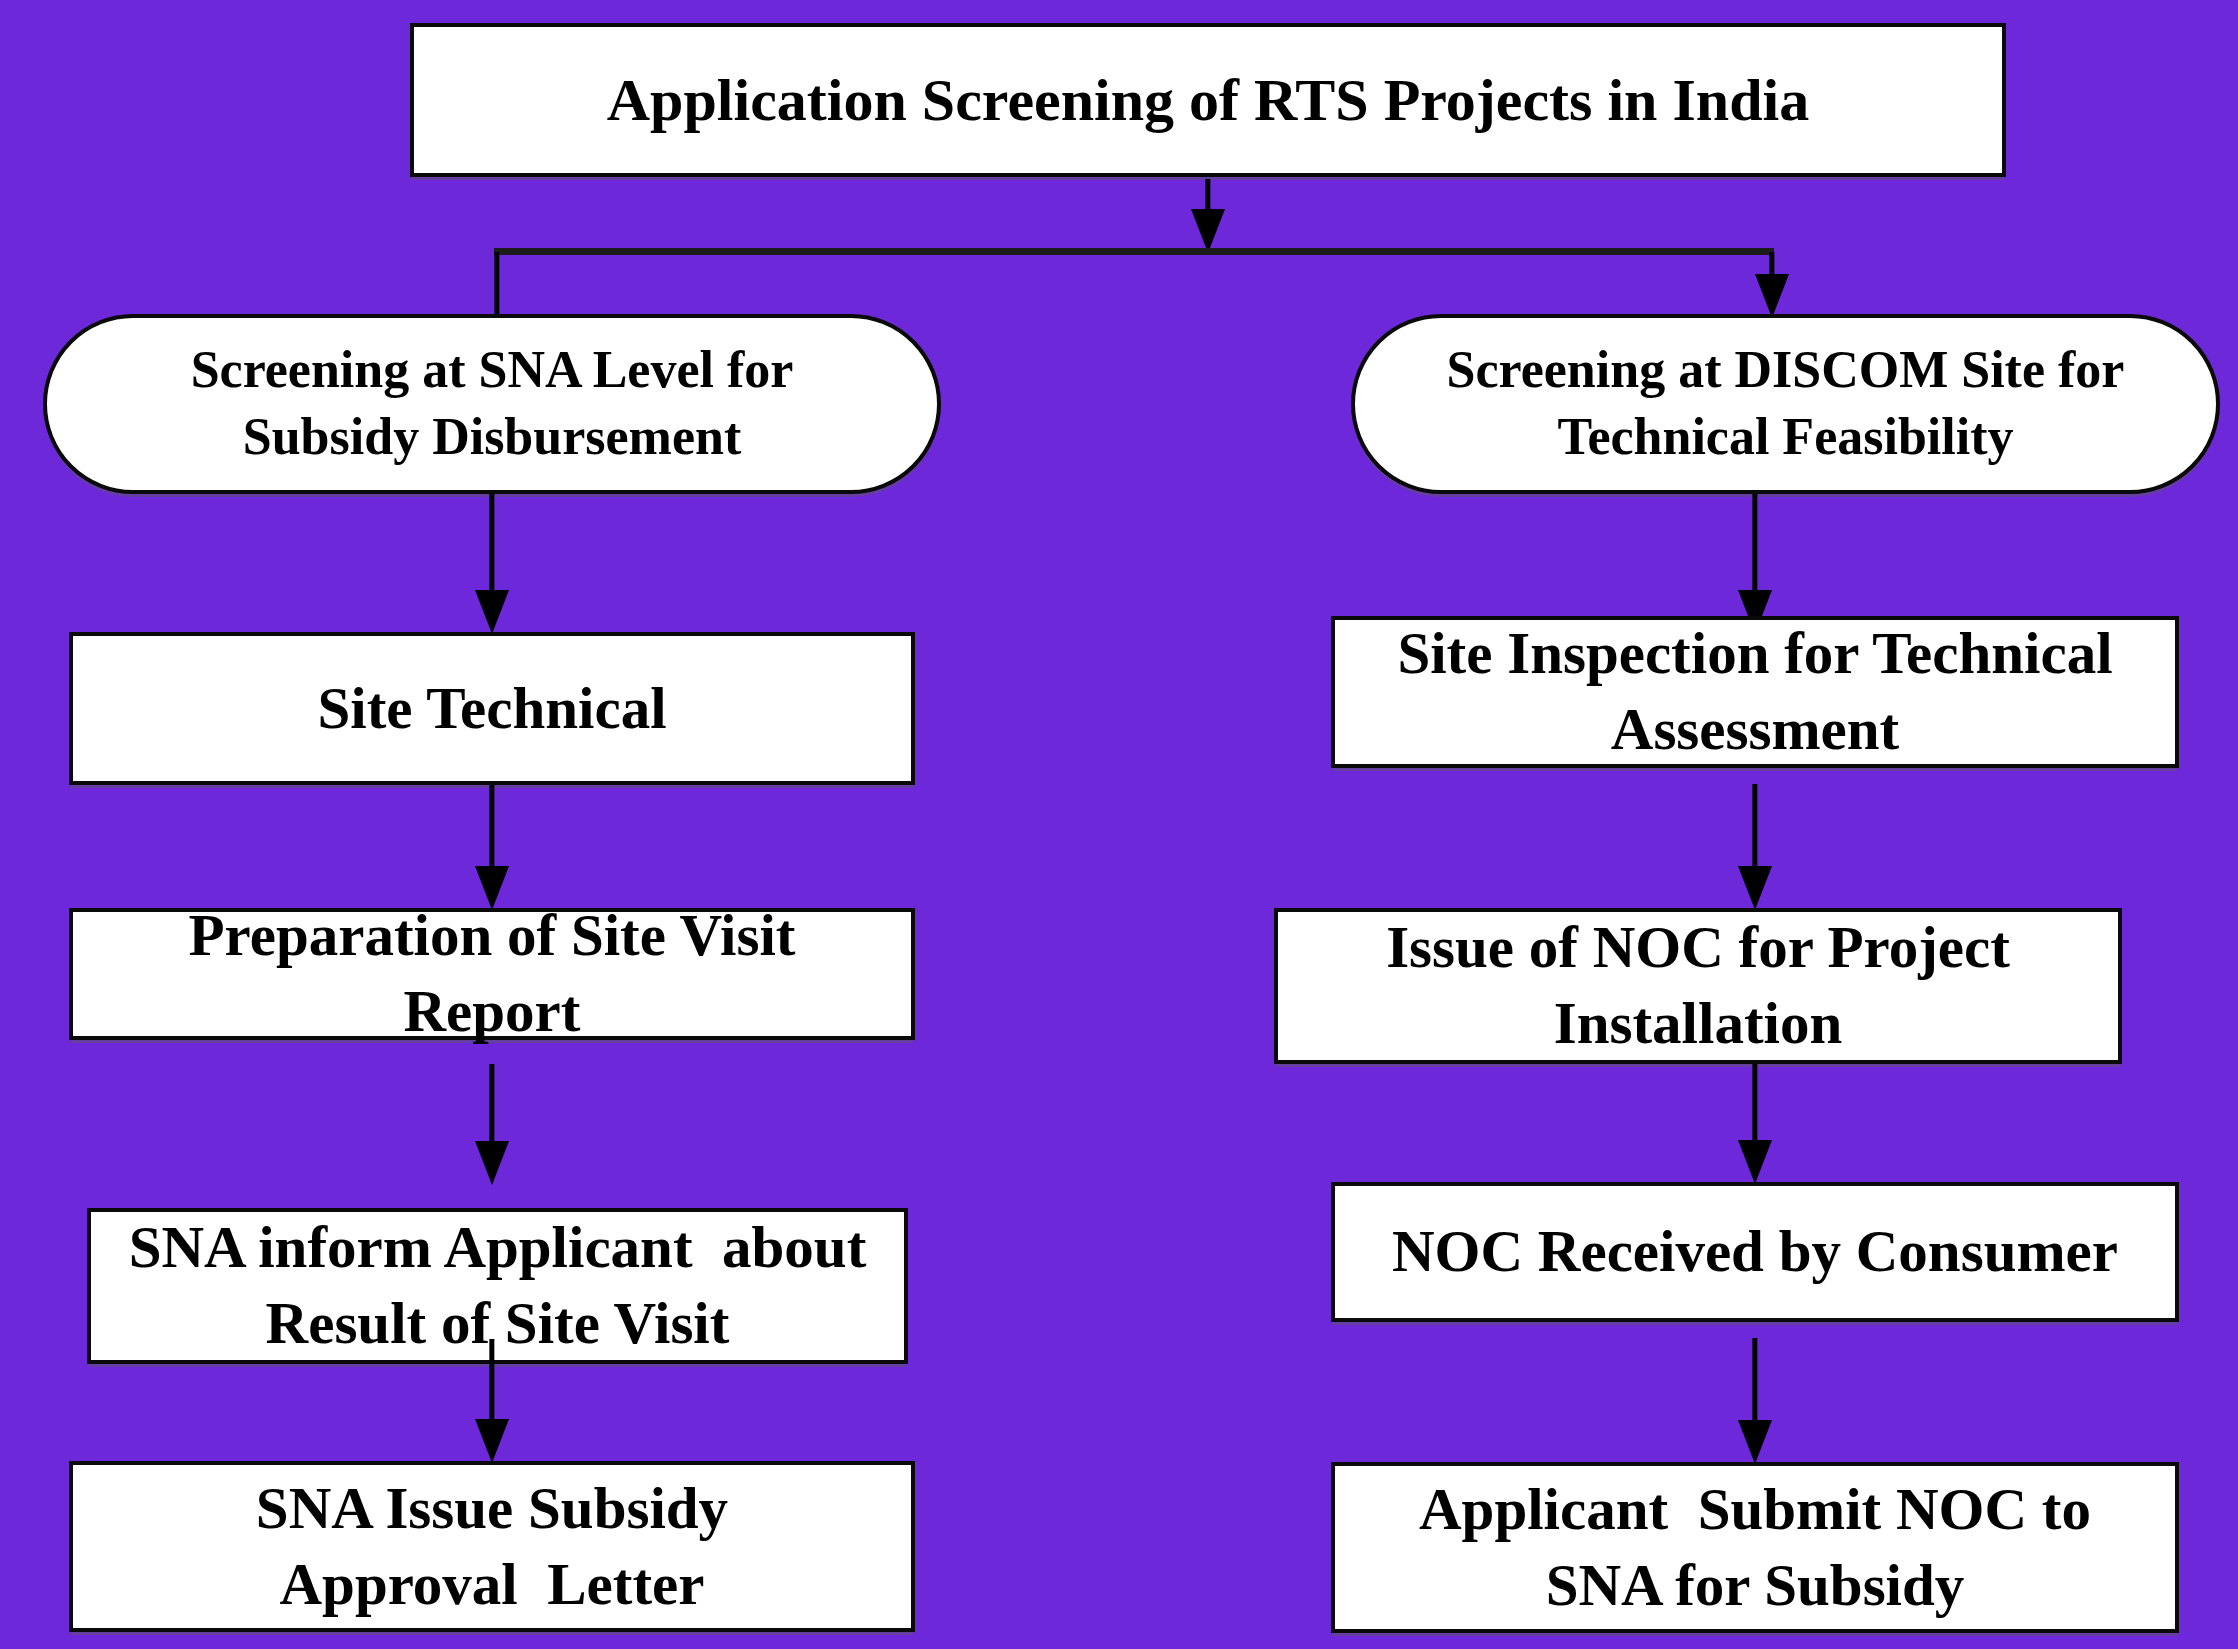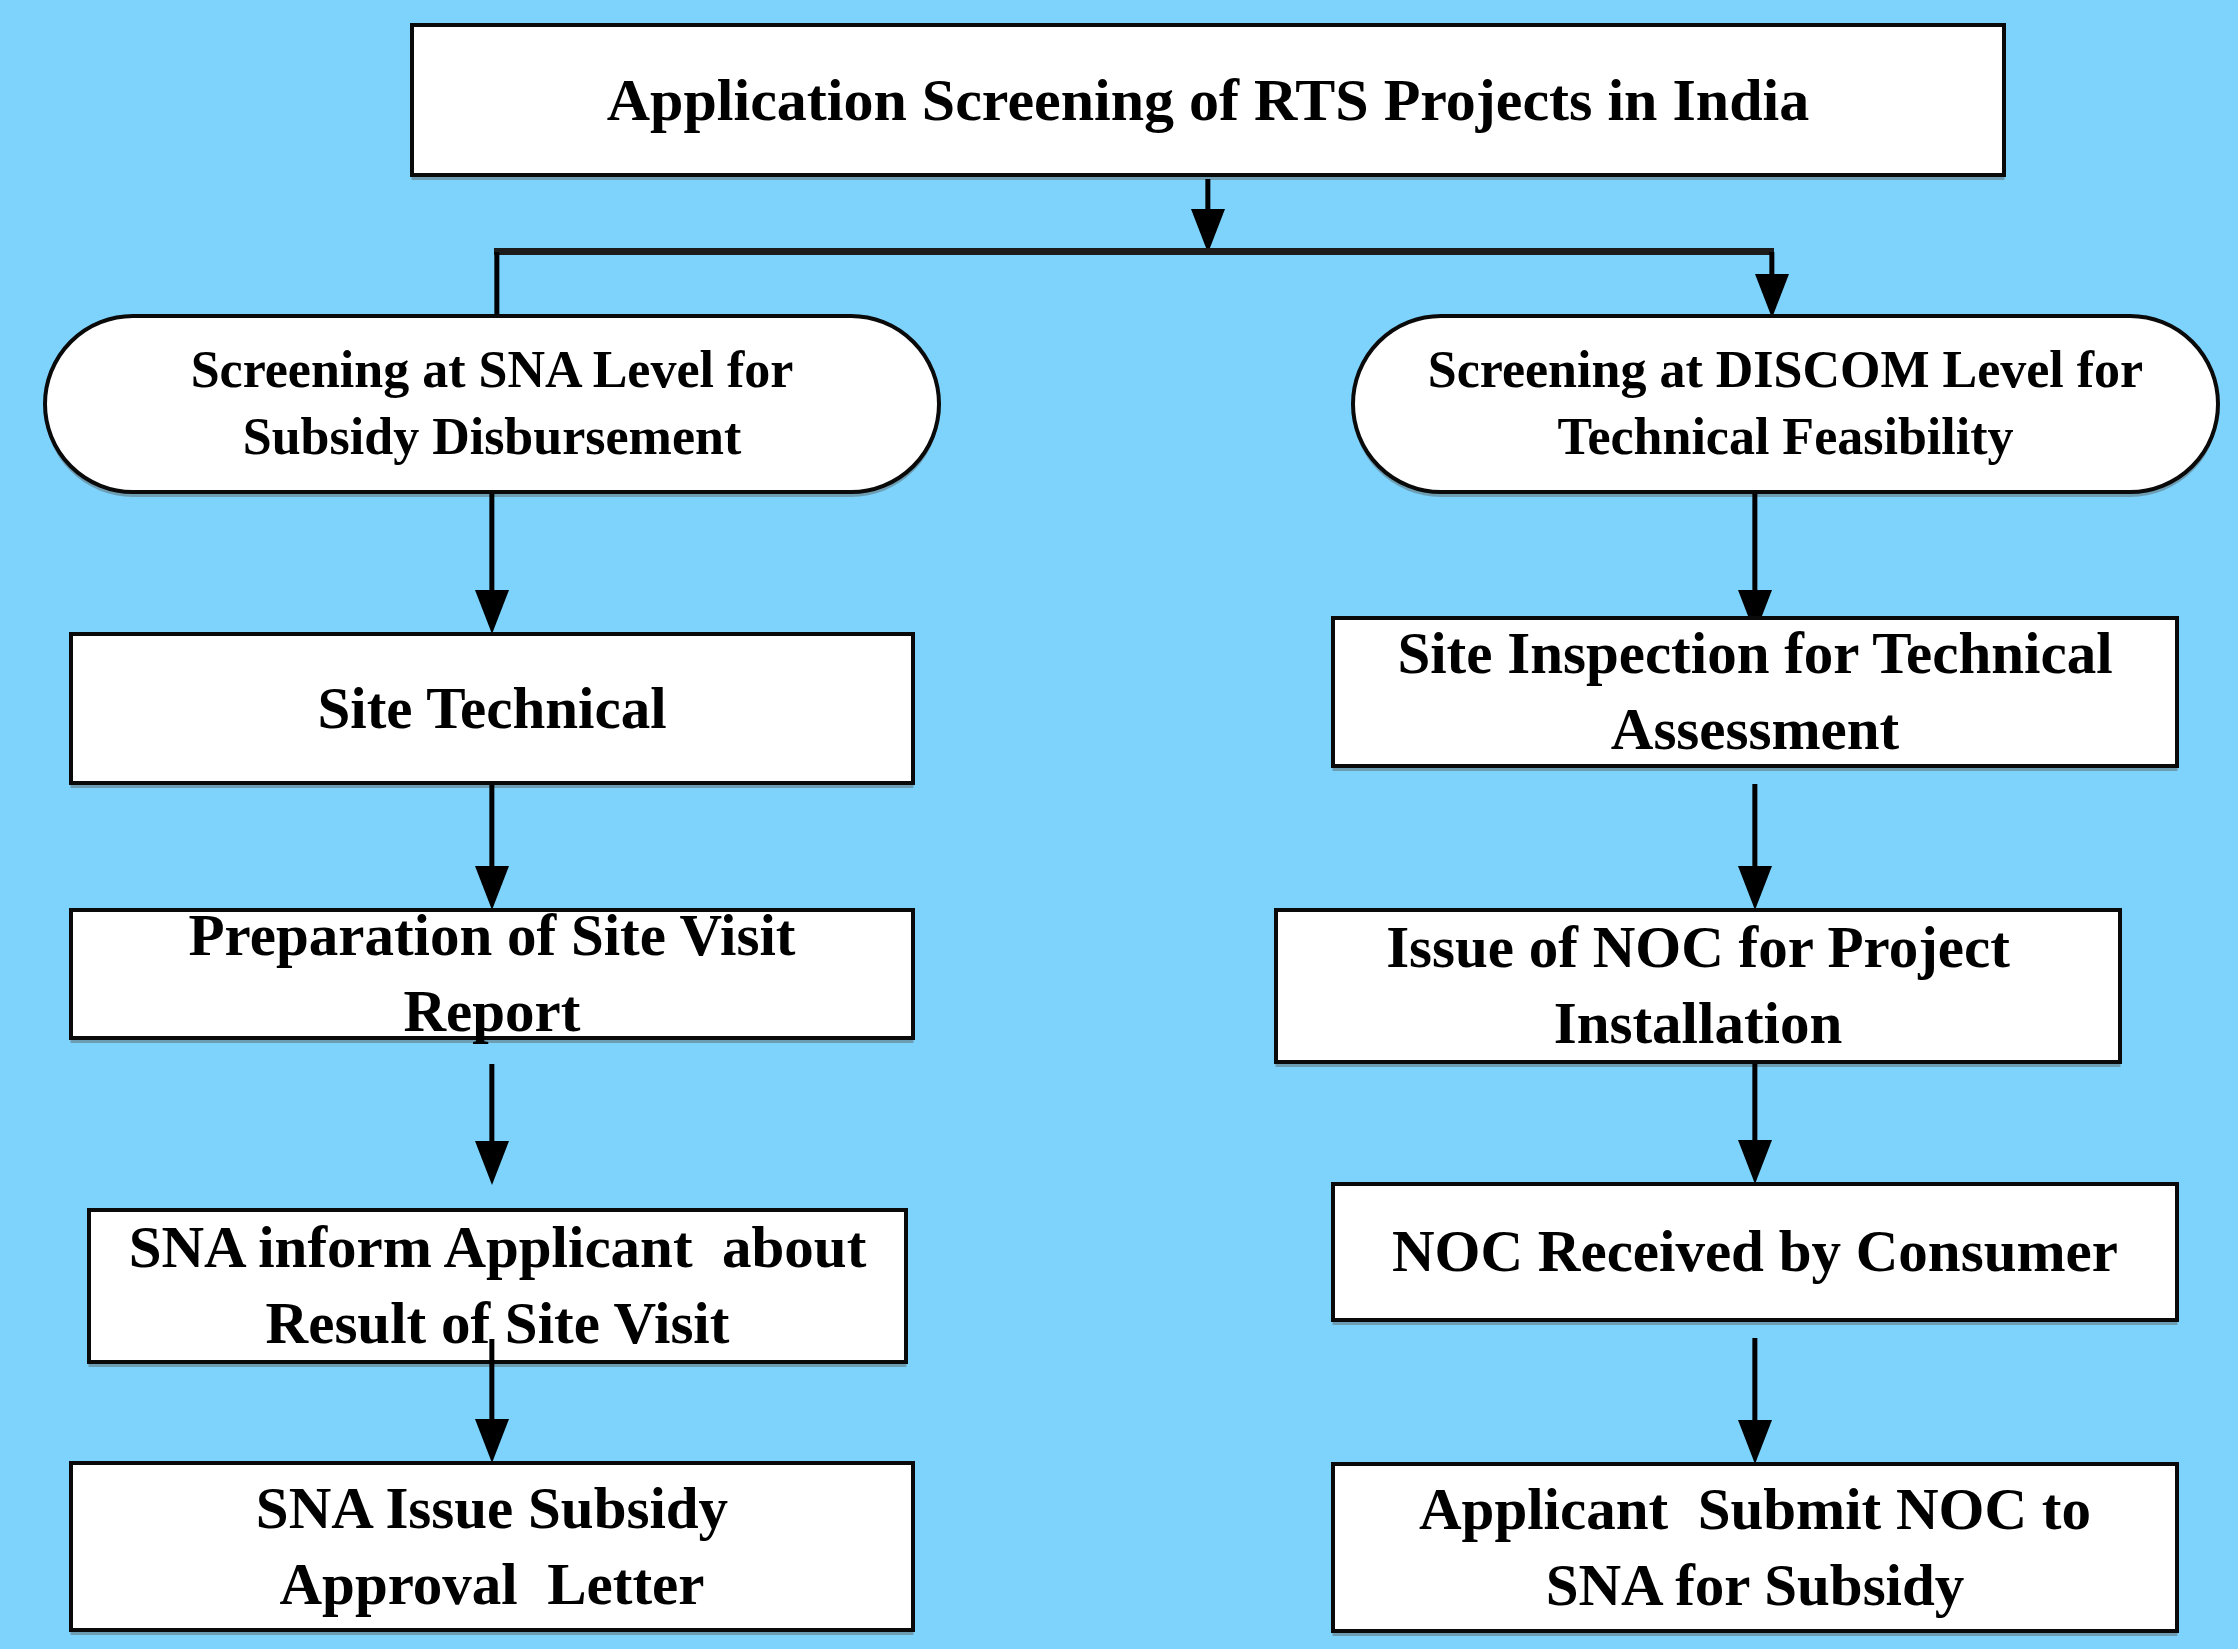--- a/index.html
+++ b/index.html
@@ -4,21 +4,21 @@
 <style>
   html, body {
     margin: 0;
     padding: 0;
     background: #ffffff;
   }
   .canvas {
     position: relative;
     width: 2239px;
     height: 1649px;
-    background: #7dd3fc;
+    background: #6d28d9;
     font-family: "Liberation Serif", "DejaVu Serif", serif;
     color: #000000;
     overflow: hidden;
   }
   .node {
     position: absolute;
     background: #ffffff;
     border: 4.5px solid #0a0a0a;
     box-sizing: border-box;
     display: flex;
@@ -83,21 +83,21 @@
 
   <div class="vline" style="left:1772px; top:252px; height:30px;"></div>
   <div class="arrowhead" style="left:1772px; top:274px;"></div>
 
   <div class="node oval" style="left:43px; top:314px; width:898px; height:180px;">
     <span class="label">Screening at SNA Level for
 Subsidy Disbursement</span>
   </div>
 
   <div class="node oval" style="left:1351px; top:314px; width:869px; height:180px;">
-    <span class="label">Screening at DISCOM Level for
+    <span class="label">Screening at DISCOM Site for
 Technical Feasibility</span>
   </div>
 
   <div class="vline" style="left:492px; top:494px; height:98px;"></div>
   <div class="arrowhead" style="left:492px; top:590px;"></div>
 
   <div class="vline" style="left:1755px; top:494px; height:98px;"></div>
   <div class="arrowhead" style="left:1755px; top:590px;"></div>
 
   <div class="node rect" style="left:69px; top:632px; width:846px; height:153px;">

